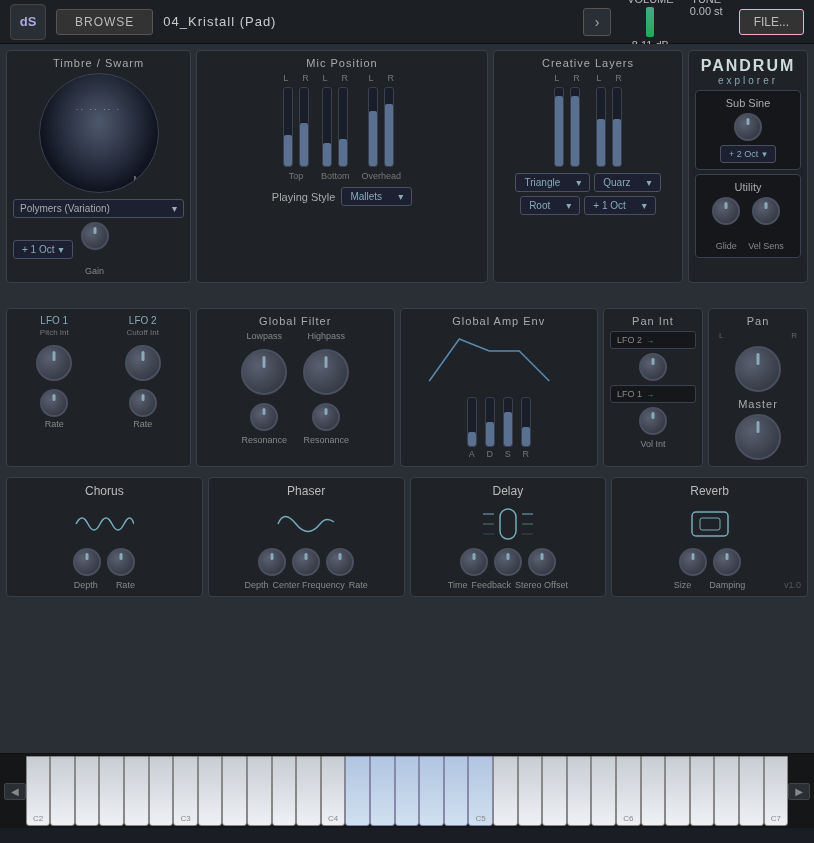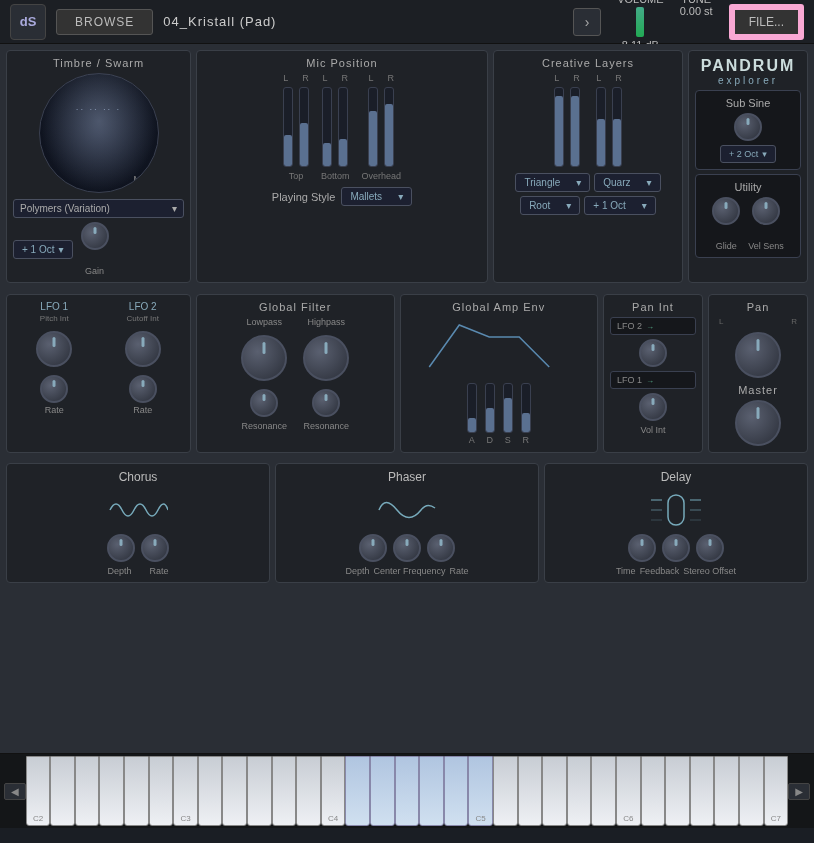--- a/index.html
+++ b/index.html
@@ -90,21 +90,21 @@
     .vol-tune-item span { color: #bbb; font-size: 11px; }
     .vol-slider {
       width: 8px;
       height: 30px;
       background: linear-gradient(to bottom, #4a8, #2a5);
       border-radius: 2px;
       margin: 2px auto;
     }
     .file-btn {
       background: #333;
-      border: 6px solid #f9a8d4;
+      border: 1px solid #f9a8d4;
       color: #bbb;
       padding: 5px 14px;
       border-radius: 3px;
       font-size: 12px;
       cursor: pointer;
     }
 
     
     .section {
       background: rgba(0,0,0,0.25);
@@ -469,21 +469,21 @@
       bottom: 2px;
       left: 50%;
       transform: translateX(-50%);
       font-size: 8px;
       color: #888;
     }
 
     .top-sections {
       display: flex;
       gap: 5px;
-      margin-bottom: 6px;
+      margin-bottom: 20px;
     }
     .mid-sections {
       display: flex;
       gap: 5px;
       margin-bottom: 5px;
     }
     .bottom-sections {
       display: flex;
       gap: 5px;
     }
@@ -869,20 +869,44 @@
             <div class="knob knob-sm"></div>
           </div>
         </div>
         <div style="display:flex; gap:4px; justify-content:center;">
           <span class="knob-label">Time</span>
           <span class="knob-label">Feedback</span>
           <span class="knob-label">Stereo Offset</span>
         </div>
       </div>
 
+      <div class="section fx-section">
+        <div class="fx-title">Reverb</div>
+        <div style="display:flex; justify-content:center; margin-bottom:4px;">
+          <svg width="60" height="40" viewBox="0 0 60 40">
+            <rect x="12" y="8" width="36" height="24" rx="4" fill="none" stroke="#7ab" stroke-width="1.5"></rect>
+            <rect x="20" y="14" width="20" height="12" rx="2" fill="none" stroke="#7ab" stroke-width="1"></rect>
+          </svg>
+        </div>
+        <div style="display:flex; gap:6px; justify-content:center; margin-bottom:4px;">
+          <div class="knob-container">
+            <div class="knob knob-sm"></div>
+          </div>
+          <div class="knob-container">
+            <div class="knob knob-sm"></div>
+          </div>
+        </div>
+        <div style="display:flex; gap:18px; justify-content:center;">
+          <span class="knob-label">Size</span>
+          <span class="knob-label">Damping</span>
+        </div>
+        <div style="position:absolute; bottom:4px; right:6px;">
+          <span style="font-size:9px; color:#555;">v1.0</span>
+        </div>
+      </div>
     </div>
   </div>
 
   <div class="keyboard-container">
     <div class="keyboard-controls">
       <button class="key-ctrl-btn">◀</button>
       <div style="flex:1; position:relative; height:70px; overflow:hidden;">
 
         <div style="display:flex; height:100%; position:relative;">
 

